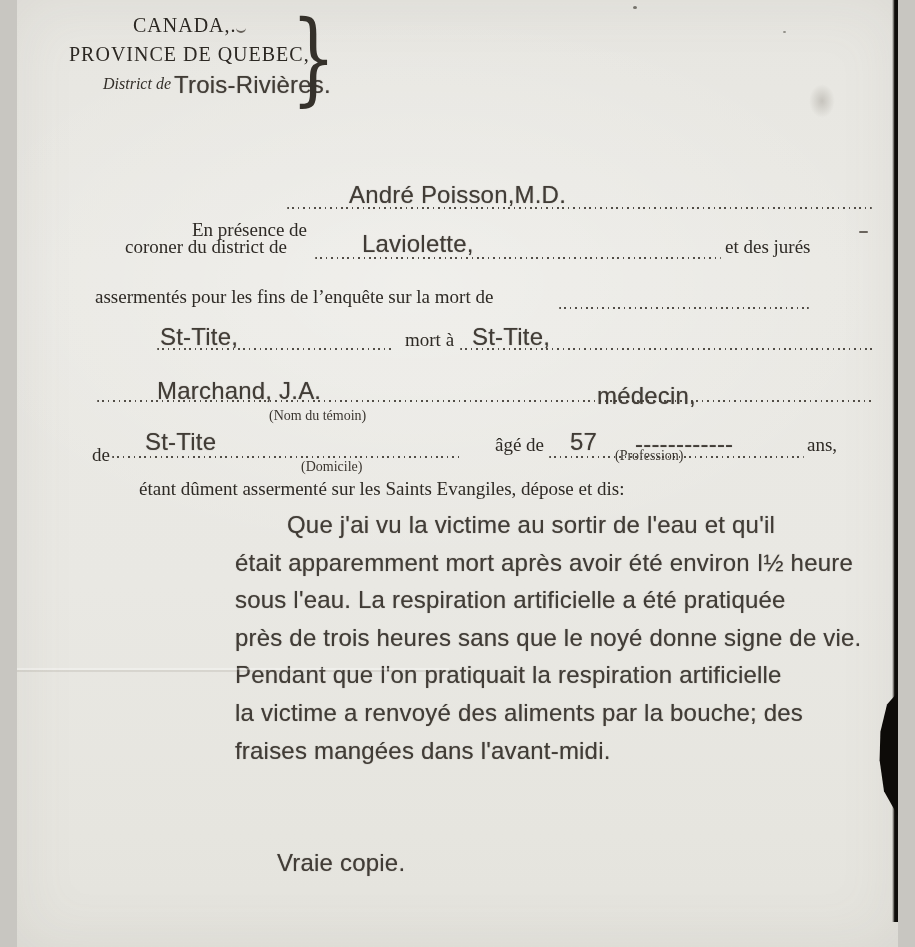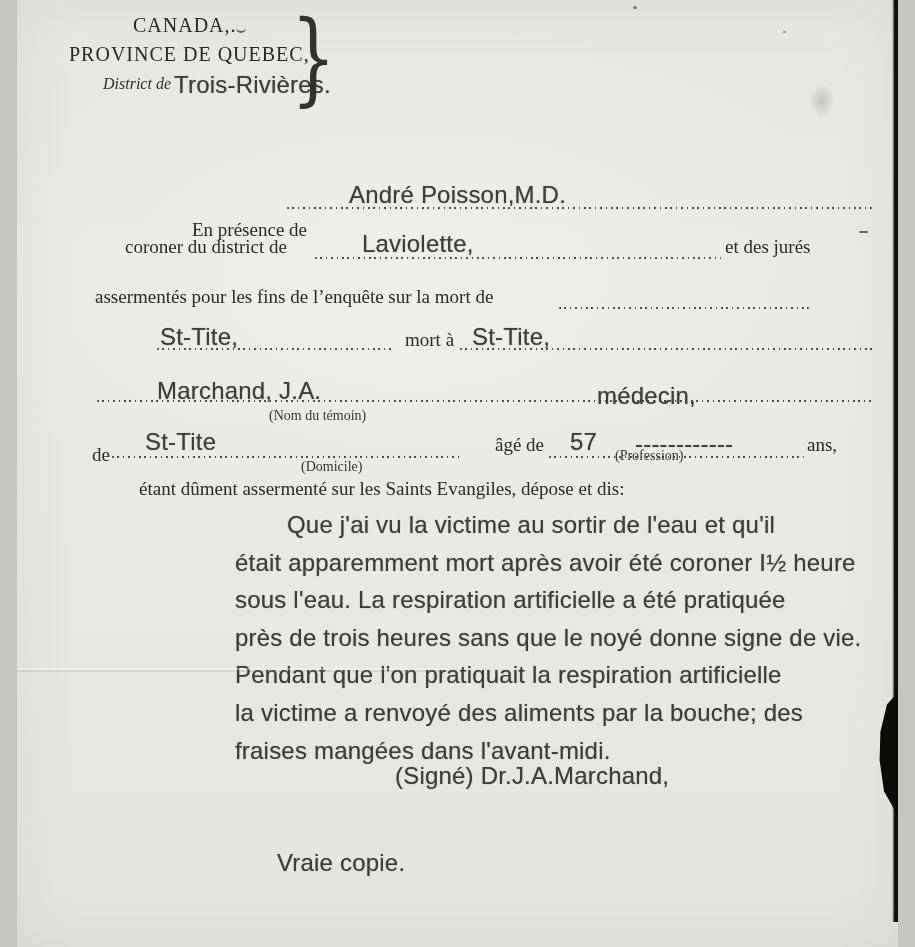--- a/index.html
+++ b/index.html
@@ -102,29 +102,28 @@
   <div class="abs serif" style="left:478px;top:434px;">âgé de</div>
   <div class="dots" style="left:532px;top:456px;width:255px;"></div>
   <div class="abs mono" style="left:553px;top:428px;text-align:right;">57</div>
   <div class="abs mono" style="left:618px;top:430px;">------------</div>
   <div class="abs serif" style="left:790px;top:434px;">ans,</div>
 
   <div class="abs serif" style="left:122px;top:478px;">étant dûment assermenté sur les Saints Evangiles, dépose et dis:</div>
 
   <div class="abs mono depo" style="left:218px;top:506px;">
     <div>Que j'ai vu la victime au sortir de l'eau et qu'il</div>
-    <div>était apparemment mort après avoir été coroner I½ heure</div>
+    <div>était apparemment mort après avoir été environ I½ heure</div>
     <div>sous l'eau. La respiration artificielle a été pratiquée</div>
     <div>près de trois heures sans que le noyé donne signe de vie.</div>
     <div>Pendant que l'on pratiquait la respiration artificielle</div>
     <div>la victime a renvoyé des aliments par la bouche; des</div>
     <div>fraises mangées dans l'avant-midi.</div>
   </div>
 
-  <div class="abs mono" style="left:378px;top:762px;">(Signé) Dr.J.A.Marchand,</div>
 
   <div class="abs mono" style="left:260px;top:849px;">Vraie copie.</div>
 
   <div class="crease"></div>
   <div class="smudge"></div>
   <div class="speck speck1"></div>
   <div class="speck speck2"></div>
   <div class="edge-strip"></div>
   <div class="edge-wedge"></div>
 

